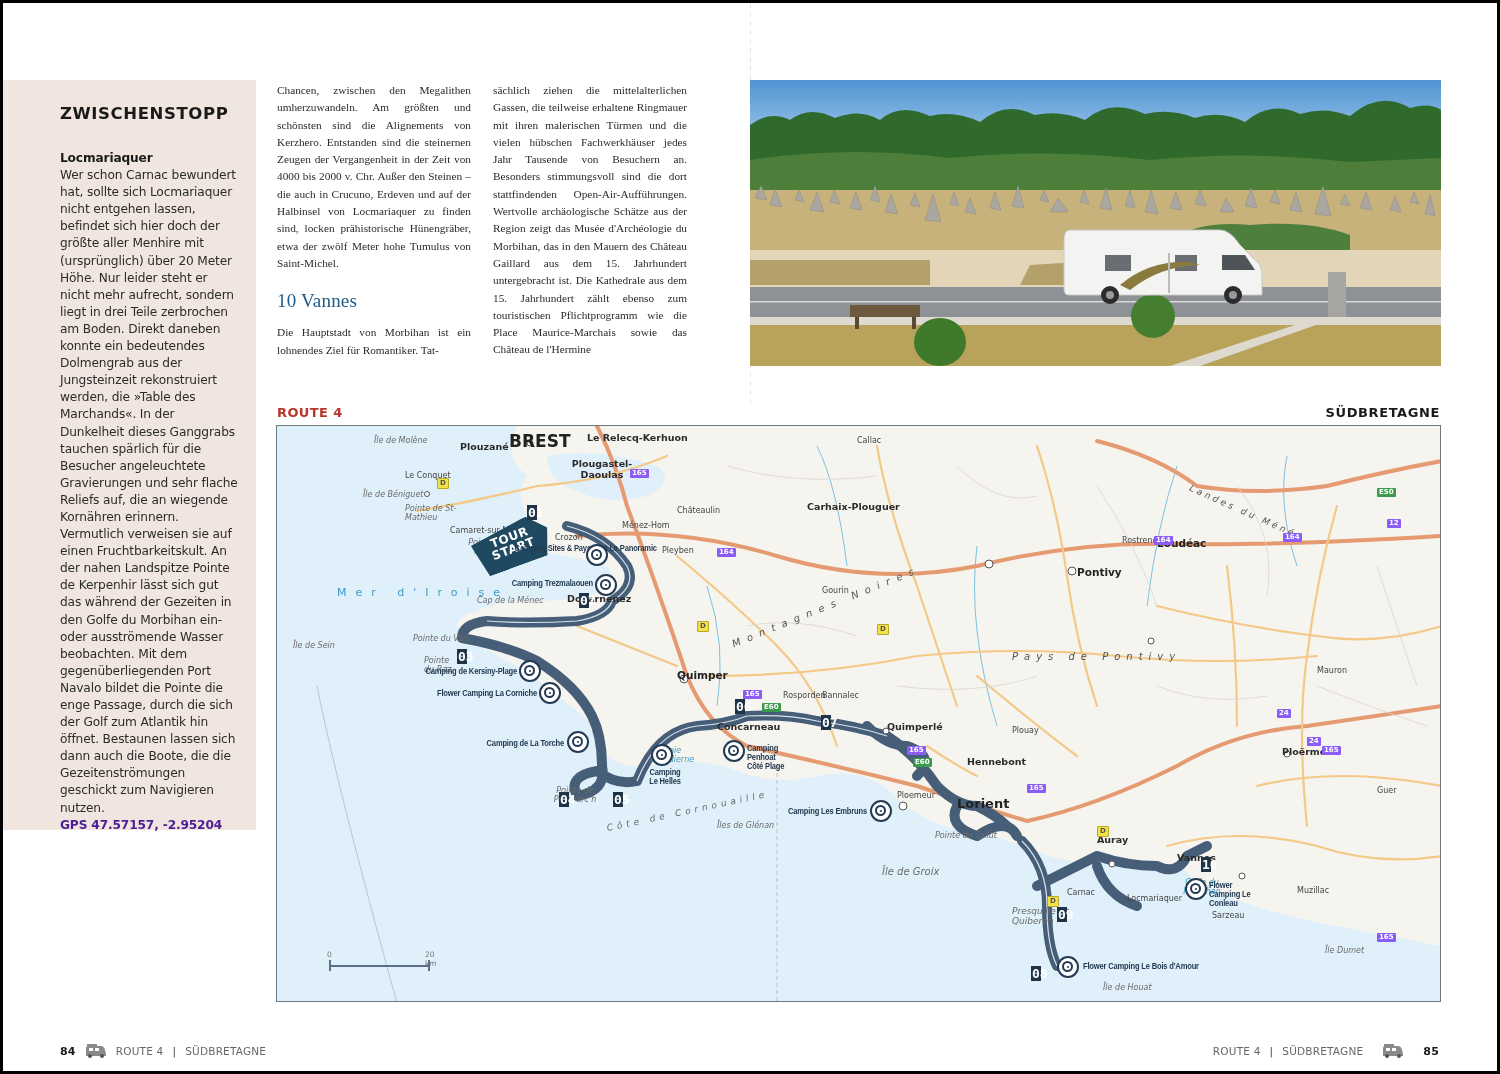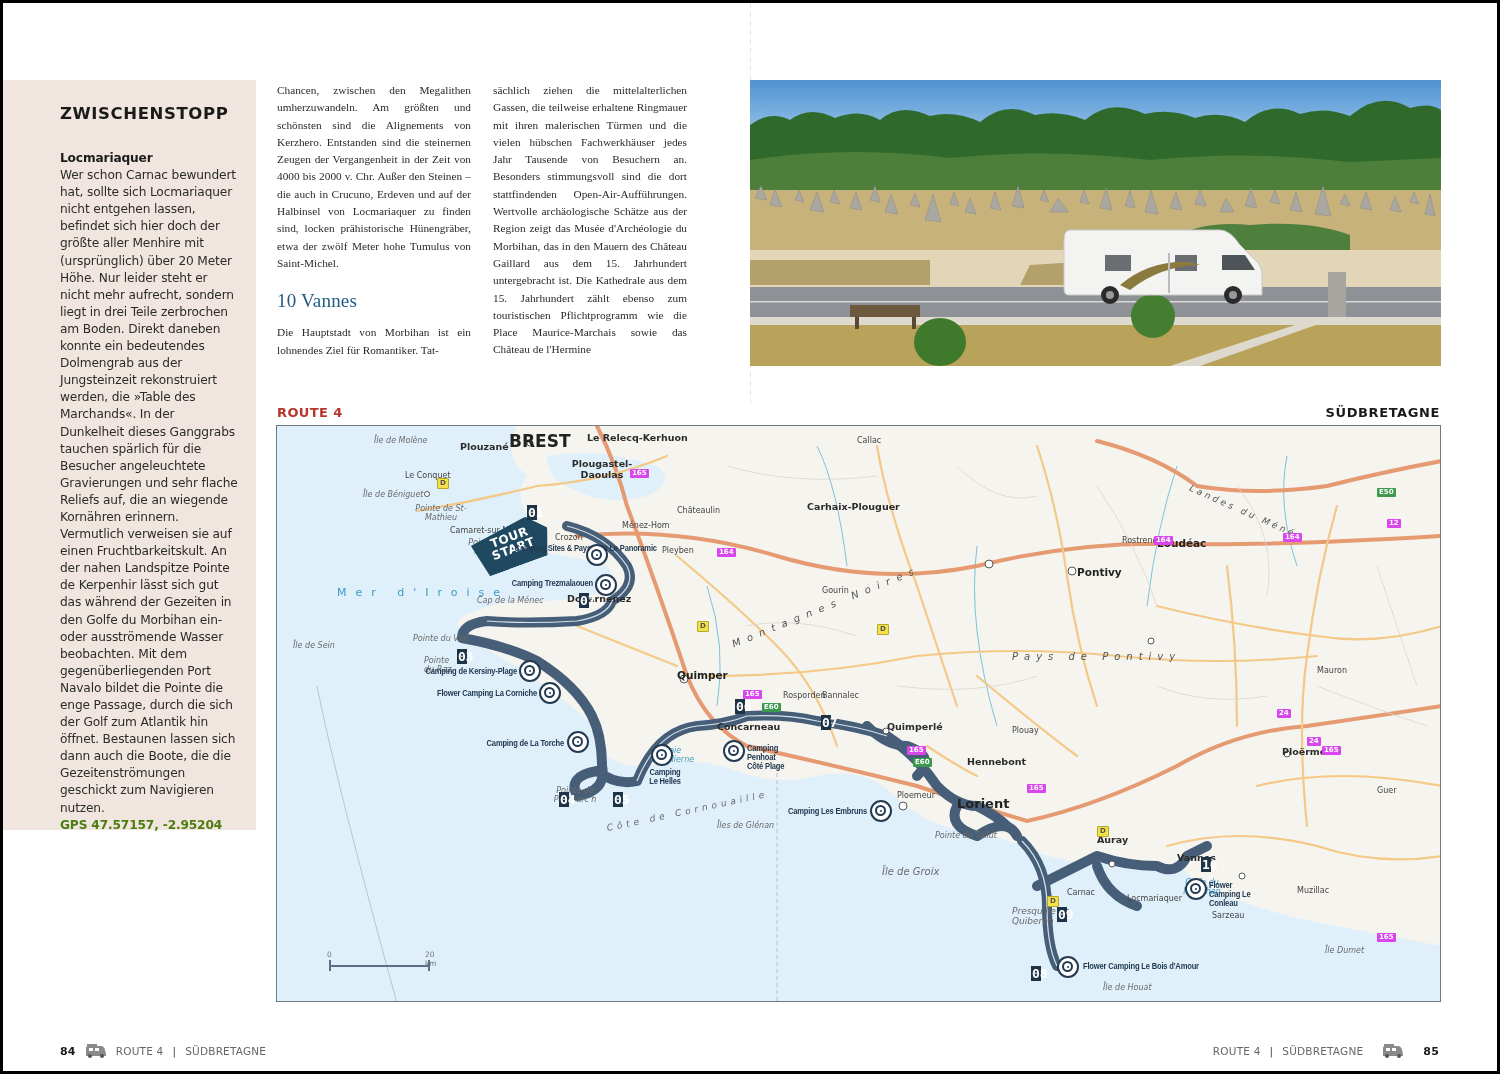--- a/index.html
+++ b/index.html
@@ -4,21 +4,21 @@
 <style>
   *{box-sizing:border-box;margin:0;padding:0}
   html,body{width:1500px;height:1074px;background:#000;overflow:hidden}
   .spread{position:absolute;left:3px;top:3px;width:1494px;height:1068px;background:#fff;overflow:hidden}
   .gutter{position:absolute;left:747px;top:0;width:1px;height:400px;background:repeating-linear-gradient(#dfe6ea 0 5px,transparent 5px 9px)}
   
   .sidebar{position:absolute;left:0;top:77px;width:253px;height:750px;background:#f0e6df}
   .sb-title{position:absolute;left:57px;top:24px;font:700 16.5px "DejaVu Sans",sans-serif;letter-spacing:.6px;color:#1a1a1a}
   .sb-body{position:absolute;left:57px;top:70px;width:180px;font:12.2px/17.1px "DejaVu Sans",sans-serif;color:#2b2b2b;letter-spacing:-.15px}
   .sb-sub{font-weight:700;color:#1a1a1a;display:block}
-  .sb-gps{font-weight:700;color:#4d7c0f;display:block}
+  .sb-gps{font-weight:700;color:#4c1d95;display:block}
   .caption{position:absolute;left:57px;top:902px;width:200px;font:700 11.6px/17.1px "DejaVu Sans",sans-serif;color:#222;letter-spacing:-.15px}
   
   .col{position:absolute;top:79px;width:194px;font:11.3px/17.3px "Liberation Serif",serif;color:#2a2a2a;text-align:justify;hyphens:manual}
   .col1{left:274px}
   .col2{left:490px}
   .col p{margin:0}
   .h2{font:19px "Liberation Serif",serif;color:#1f5b84;margin:18px 0 12px 0;letter-spacing:.2px}
   
   .photo{position:absolute;left:747px;top:77px;width:691px;height:286px;overflow:hidden;background:#6ba3d6}
   
@@ -36,21 +36,21 @@
   .camp{position:absolute;font:700 8.6px/10px "Liberation Sans",sans-serif;color:#233a52;white-space:nowrap;letter-spacing:-.2px;transform:scaleX(.88);transform-origin:left center}
   .camp.r{text-align:right;transform-origin:right center}
   .camp.c{text-align:center;transform-origin:center}
   .target{position:absolute;width:22px;height:22px;border-radius:50%;border:2.5px solid #233a52;background:#fff}
   .target::before{content:"";position:absolute;left:3px;top:3px;width:11px;height:11px;border-radius:50%;border:2.5px solid #233a52;box-sizing:border-box}
   .target::after{content:"";position:absolute;left:7.5px;top:7.5px;width:2px;height:2px;border-radius:50%;background:#233a52}
   .stage{position:absolute;height:15px;padding:0 2px;background:transparent;font:700 13px/15px "DejaVu Sans Mono",monospace;color:#fff;display:flex;gap:2px}
   .stage span{background:#1f3347;padding:0 1px;display:inline-block;width:10px;text-align:center}
   .tour{position:absolute;left:196px;top:97px;width:78px;height:44px;background:#1f4960;clip-path:polygon(0 20%,78% 0,100% 40%,88% 100%,10% 100%);transform:rotate(-20deg);color:#fff;font:700 12px/12px "DejaVu Sans",sans-serif;text-align:center;padding-top:8px;letter-spacing:.5px}
   .road-badge{position:absolute;font:700 7px/9px "DejaVu Sans",sans-serif;padding:0 2px;border-radius:1px;white-space:nowrap}
-  .rb-n{background:#d946ef;color:#fff}
+  .rb-n{background:#8b5cf6;color:#fff}
   .rb-e{background:#3c9a4d;color:#fff}
   .rb-d{background:#f3e14a;color:#555;border:0.5px solid #b7a82a}
   .scale{position:absolute;left:52px;top:528px}
   .scale .bar{position:absolute;left:0;top:11px;width:100px;height:2px;background:#5b6f86}
   .scale .tk{position:absolute;top:6px;width:2px;height:11px;background:#5b6f86}
   .scale .t0,.scale .t20{position:absolute;top:-4px;font:7.5px "DejaVu Sans",sans-serif;color:#777}
   
   .footer{position:absolute;top:1041px;font:10.5px "DejaVu Sans",sans-serif;color:#666;letter-spacing:.2px;display:flex;align-items:center;gap:9px}
   .footer .pg{font-weight:700;color:#1a1a1a;font-size:11px}
   .footer .sep{color:#444}
@@ -252,21 +252,21 @@
           <circle cx="835" cy="438" r="3"></circle>
           <circle cx="965" cy="450" r="3"></circle>
         <circle cx="150" cy="68" r="2.5"></circle>
           <circle cx="1010" cy="328" r="3"></circle>
       </g>
     </svg>
 
     <div class="lbl it" style="left:97px;top:10px">Île de Molène</div>
     <div class="lbl it" style="left:86px;top:64px">Île de Béniguet</div>
     <div class="lbl" style="left:128px;top:45px">Le Conquet</div>
-    <div class="lbl it" style="left:128px;top:78px;width:72px;white-space:normal;text-align:center">Pointe de St-Mathieu</div>
+    <div class="lbl it" style="left:128px;top:78px;width:72px;white-space:normal;text-align:left">Pointe de St-Mathieu</div>
     <div class="lbl town" style="left:183px;top:15px">Plouzané</div>
     <div class="lbl big" style="left:232px;top:5px;font-size:17px">BREST</div>
     <div class="lbl town" style="left:310px;top:6px">Le Relecq-Kerhuon</div>
     <div class="lbl town" style="left:290px;top:32px;width:70px;white-space:normal;text-align:center">Plougastel-Daoulas</div>
     <div class="lbl" style="left:173px;top:100px">Camaret-sur-Mer</div>
     <div class="lbl it" style="left:183px;top:112px;width:54px;white-space:normal;text-align:center">Pointe de Penhir</div>
     <div class="lbl" style="left:278px;top:107px">Crozon</div>
     <div class="lbl it" style="left:200px;top:170px">Cap de la Ménec</div>
     <div class="lbl sea" style="left:60px;top:160px">Mer d'Iroise</div>
     <div class="lbl it" style="left:136px;top:208px">Pointe du Van</div>

